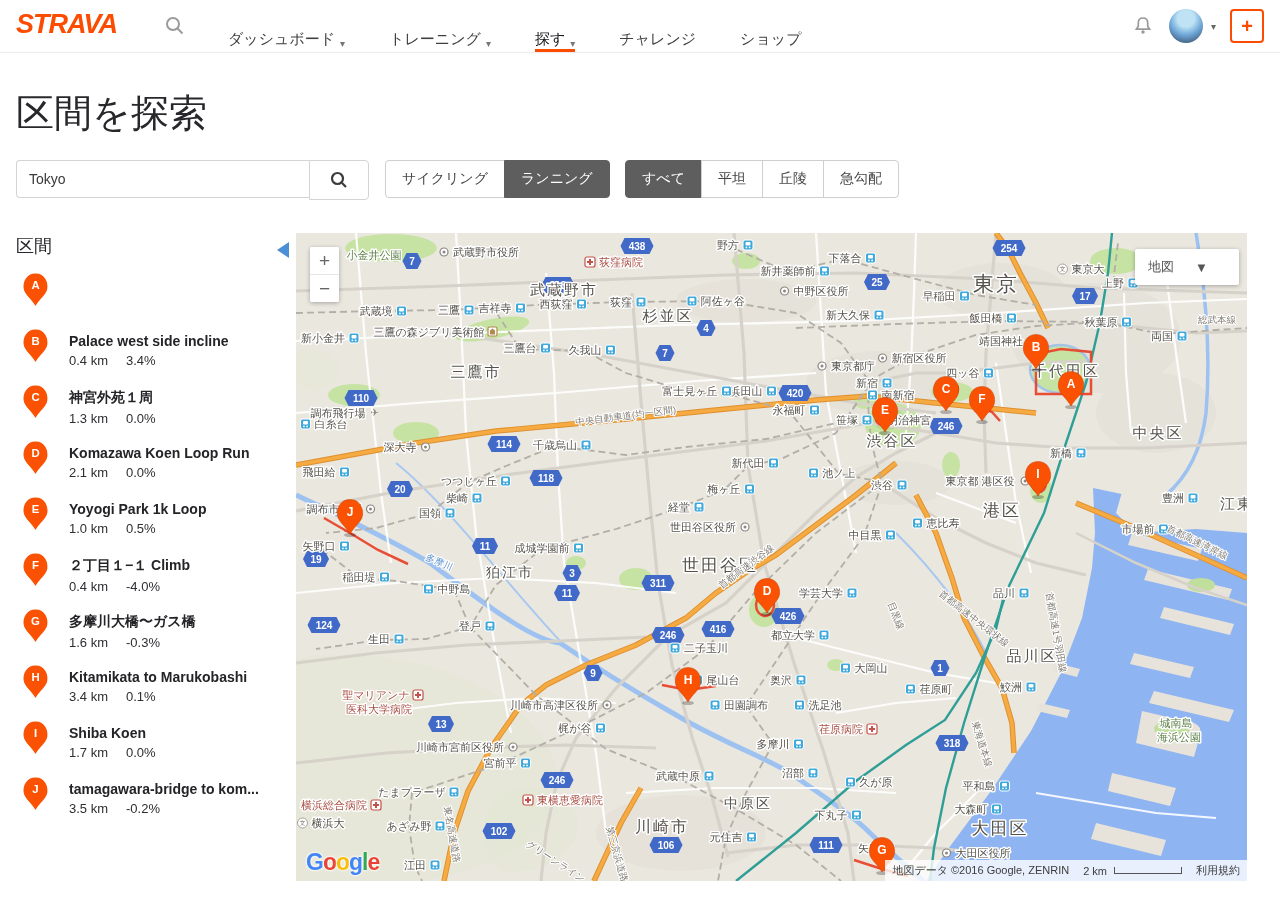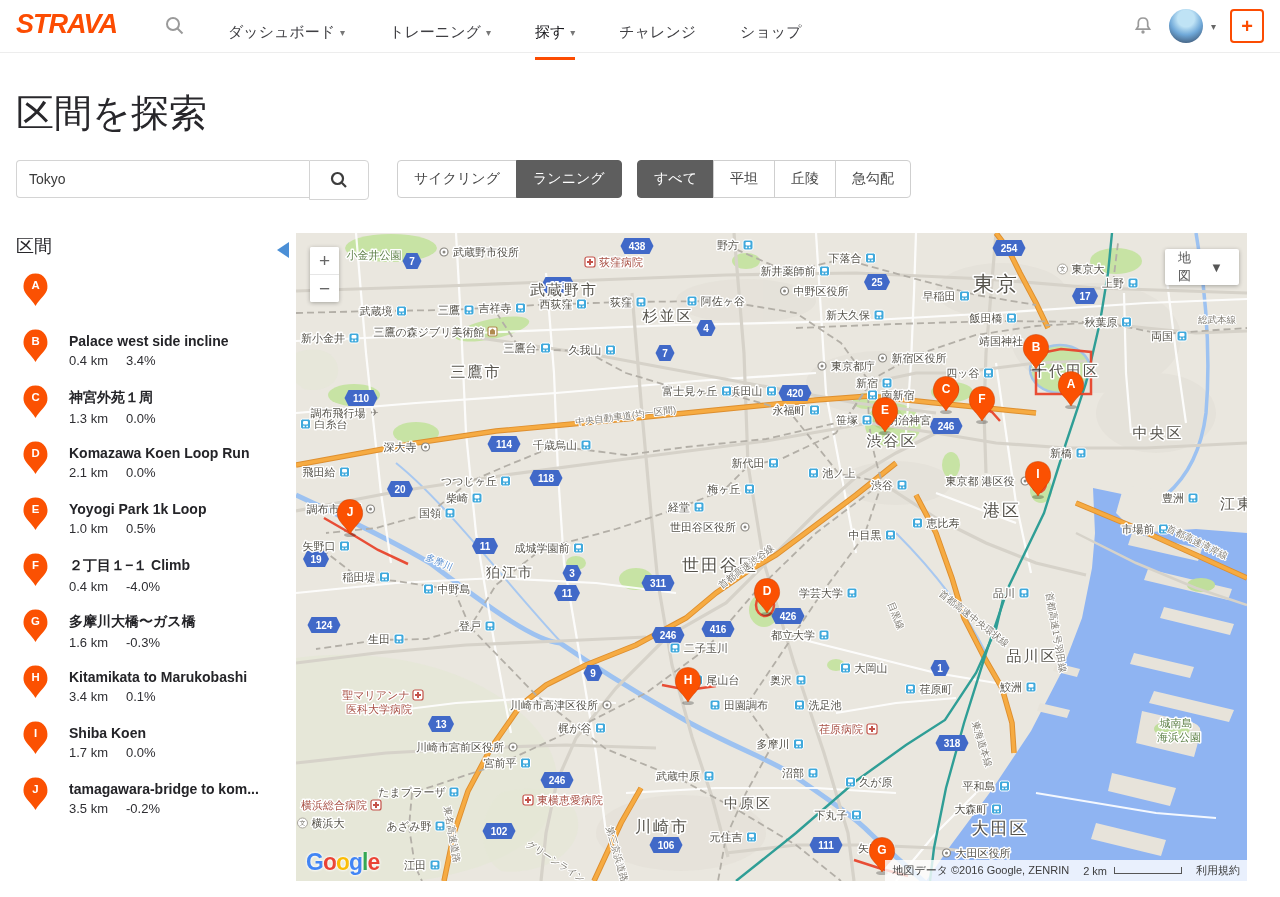--- a/index.html
+++ b/index.html
@@ -4,21 +4,21 @@
 <style>
   html,body{margin:0;padding:0;background:#fff;}
   .page{position:relative;width:1280px;height:897px;background:#fff;overflow:hidden;
         font-family:"Liberation Sans","DejaVu Sans",sans-serif;color:#242428;}
   
   .hdr{position:absolute;left:0;top:0;width:1280px;height:52px;background:#fff;border-bottom:1px solid #ededed;}
   .logo{position:absolute;left:16px;top:9px;font-size:27px;font-weight:800;font-style:italic;
         letter-spacing:-1px;color:#fc4c02;}
   .hdr-search{position:absolute;left:163px;top:14px;width:24px;height:24px;cursor:pointer;}
   .nav{position:absolute;left:228px;top:0;height:52px;display:flex;gap:44px;}
-  .nav-item{display:flex;align-items:center;height:49px;padding-top:8px;font-size:15px;color:#3f3f43;
+  .nav-item{display:flex;align-items:flex-end;height:49px;padding-top:0;font-size:15px;color:#3f3f43;
             cursor:pointer;border-bottom:3px solid transparent;}
   .nav-item.active{color:#18181c;border-bottom-color:#fc4c02;}
   .nav-caret{font-size:10px;color:#777;margin-left:5px;}
   .hdr-right{position:absolute;right:16px;top:0;height:52px;display:flex;align-items:center;gap:14px;}
   .avatar{width:34px;height:34px;border-radius:50%;
           background:radial-gradient(circle at 50% 28%,#bfe3f5 0 28%,#6fa8d8 55%,#2e3d55 100%);}
   .av-caret{font-size:10px;color:#666;margin-left:-6px;}
   .plus-btn{width:30px;height:30px;border:2px solid #fc4c02;border-radius:4px;color:#fc4c02;
             font-size:20px;font-weight:700;display:flex;align-items:center;justify-content:center;
             cursor:pointer;background:#fff;line-height:1;}
@@ -28,42 +28,42 @@
   .searchwrap{position:absolute;left:16px;top:0;display:flex;}
   .searchwrap input{width:268px;height:36px;border:1px solid #d4d4d4;border-right:none;
        border-radius:4px 0 0 4px;padding:0 12px;font-size:14px;color:#3a3a3a;outline:none;
        font-family:"Liberation Sans","DejaVu Sans",sans-serif;}
   .search-btn{width:58px;height:38px;border:1px solid #d4d4d4;border-radius:0 4px 4px 0;background:#fff;
        display:flex;align-items:center;justify-content:center;cursor:pointer;}
   .btn-group{position:absolute;top:0;display:flex;}
   .bg-sport{left:385px;} .bg-grad{left:625px;}
   .tbtn{height:38px;padding:0 16px;border:1px solid #cfcfcf;background:#fff;color:#464646;font-size:14px;
         display:flex;align-items:center;cursor:pointer;margin-left:-1px;box-sizing:border-box;}
-  .tbtn:first-child{border-radius:4px 0 0 4px;margin-left:12px;}
+  .tbtn:first-child{border-radius:4px 0 0 4px;margin-left:0;}
   .tbtn:last-child{border-radius:0 4px 4px 0;}
   .tbtn.sel{background:#5e5e5e;border-color:#5e5e5e;color:#fff;}
   
   .side-head{position:absolute;left:16px;top:234px;font-size:18px;font-weight:400;color:#28272b;}
   .collapse-tri{position:absolute;left:277px;top:242px;width:0;height:0;border-top:8px solid transparent;
       border-bottom:8px solid transparent;border-right:12px solid #4b8fd6;cursor:pointer;}
   .seglist{position:absolute;left:16px;top:268px;width:272px;}
   .seg{display:flex;align-items:flex-start;height:56px;cursor:pointer;}
   .seg svg{flex:0 0 27px;margin:4px 20px 0 6px;}
   .seg-name{font-size:14px;font-weight:700;color:#242428;padding-top:9px;white-space:nowrap;}
   .seg-stats{font-size:13px;color:#2e2e32;padding-top:4px;}
   .seg-stats .d{margin-right:18px;}
   
   .mapwrap{position:absolute;left:296px;top:233px;width:951px;height:648px;overflow:hidden;}
   .mapwrap svg{display:block;}
   .zoomctl{position:absolute;left:14px;top:14px;width:29px;background:#fff;border-radius:2px;
       box-shadow:0 1px 4px rgba(0,0,0,.3);overflow:hidden;}
   .zbtn{height:27px;display:flex;align-items:center;justify-content:center;font-size:19px;color:#666;
       cursor:pointer;background:#fff;}
   .zdiv{height:1px;background:#e6e6e6;}
-  .maptype{position:absolute;right:8px;top:16px;width:74px;height:36px;background:#fff;border-radius:2px;
+  .maptype{position:absolute;right:8px;top:16px;width:104px;height:36px;background:#fff;border-radius:2px;
       box-shadow:0 1px 4px rgba(0,0,0,.3);display:flex;align-items:center;cursor:pointer;}
   .maptype span{font-size:13px;color:#565656;margin-left:13px;flex:1;}
   .mt-caret{font-size:9px;color:#555;margin-right:10px;}
   .glogo{position:absolute;left:10px;bottom:5px;font-size:23px;font-weight:700;letter-spacing:-1px;
       text-shadow:0 0 3px #fff,0 0 3px #fff;}
   .attrib{position:absolute;right:0;bottom:0;display:flex;align-items:stretch;font-size:11px;color:#3c3c3c;}
   .attrib .box{background:rgba(255,255,255,.8);padding:3px 7px;display:flex;align-items:center;}
   .scalebar{width:66px;height:6px;border:1px solid #555;border-top:none;margin-left:7px;}
   
   text{font-family:"Liberation Sans","DejaVu Sans",sans-serif;}

